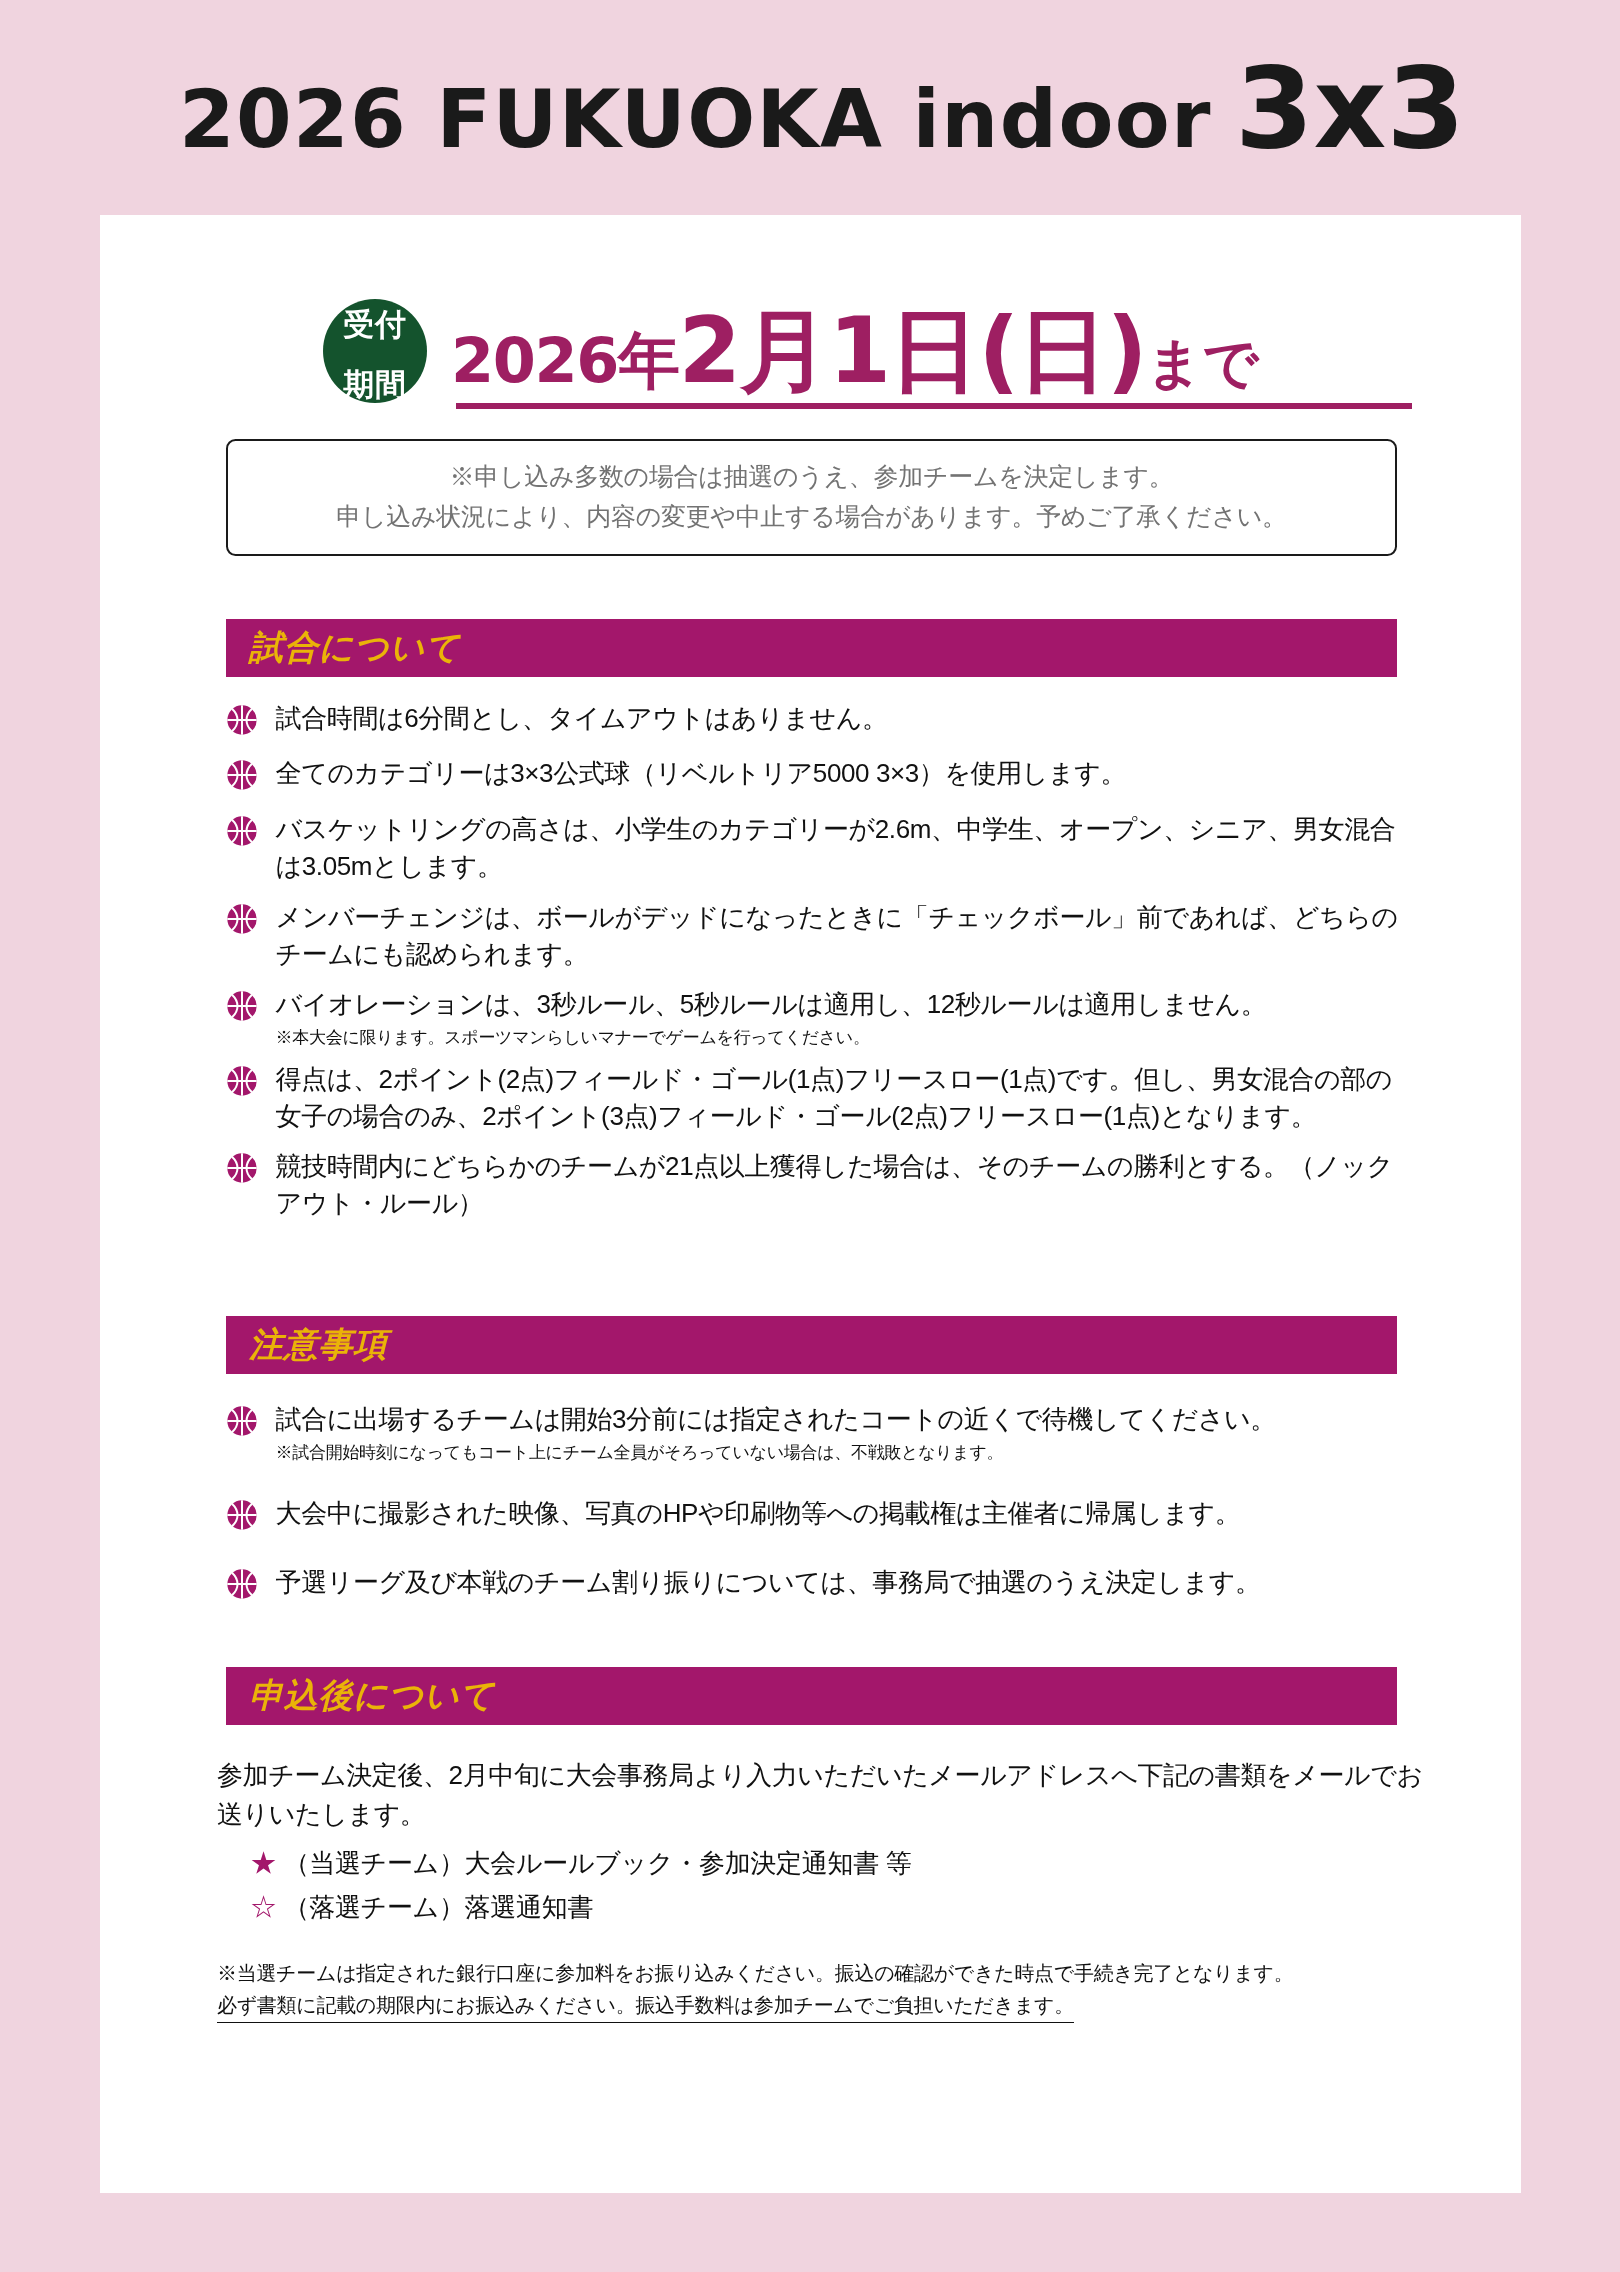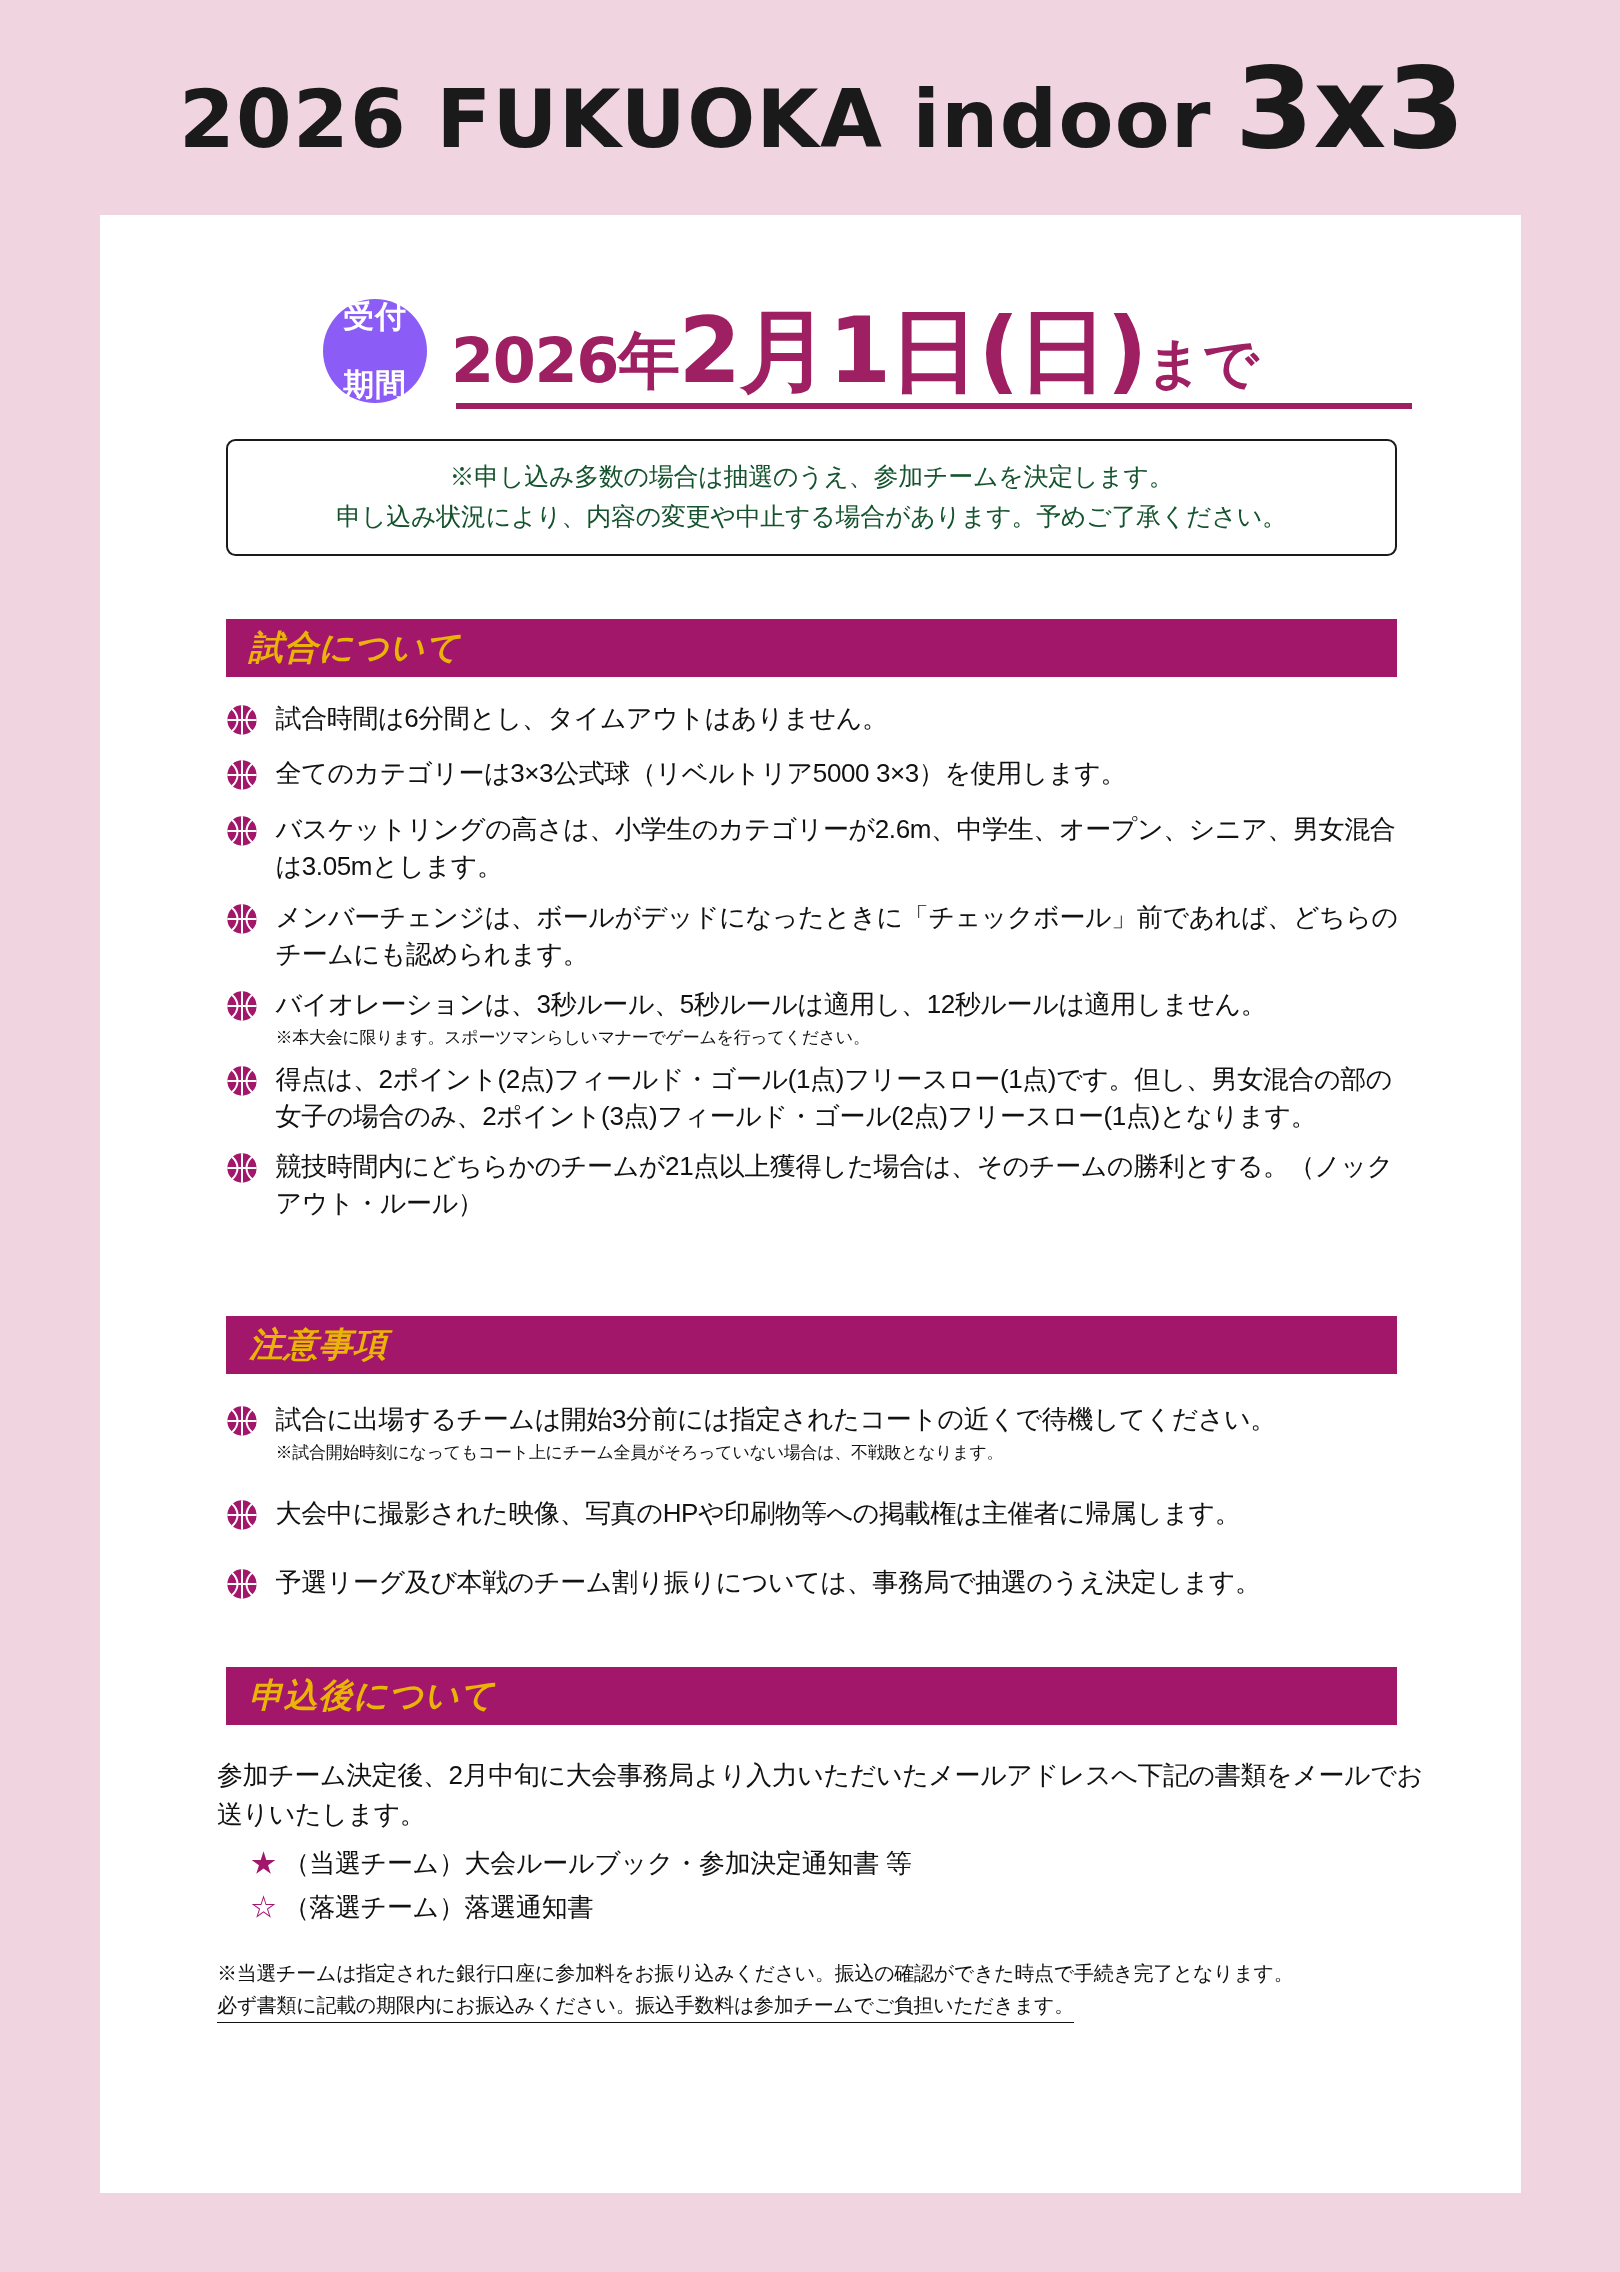--- a/index.html
+++ b/index.html
@@ -65,30 +65,31 @@
     left: 223px;
     top: 74px;
     display: flex;
     align-items: center;
     gap: 24px;
   }
   .deadline-badge {
     width: 104px;
     height: 104px;
     border-radius: 50%;
-    background: #8b5cf6;
+    background: #14532d;
     color: #ffffff;
     display: flex;
     flex-direction: column;
     align-items: center;
-    justify-content: space-between;
+    justify-content: flex-end;
     font-weight: bold;
     font-size: 31px;
     line-height: 1.16;
     letter-spacing: 0.7px;
+    gap: 24px;
   }
   .deadline-text {
     display: flex;
     align-items: baseline;
     color: #9e1f62;
     font-weight: bold;
     white-space: nowrap;
     font-family: "DejaVu Sans", sans-serif;
   }
   .deadline-text .yr { font-size: 62px; letter-spacing: -1.4px; }
@@ -111,21 +112,21 @@
     width: 1171px;
     box-sizing: border-box;
     border: 2px solid #1a1a1a;
     border-radius: 9.5px;
     padding: 15px 20px 17.6px 20px;
     text-align: center;
   }
   .notice div {
     font-size: 25px;
     line-height: 1.6;
-    color: #14532d;
+    color: #737373;
     letter-spacing: -0.3px;
     text-align: center;
   }
 
   
   .secbar {
     position: absolute;
     left: 126px;
     width: 1171px;
     height: 58px;

